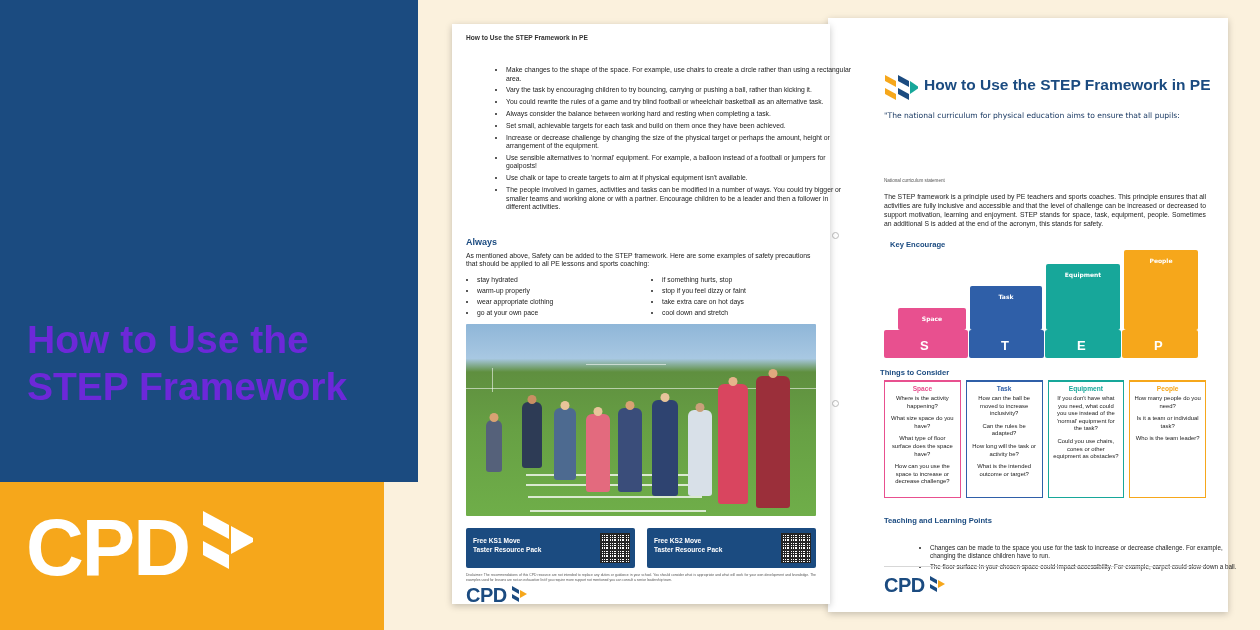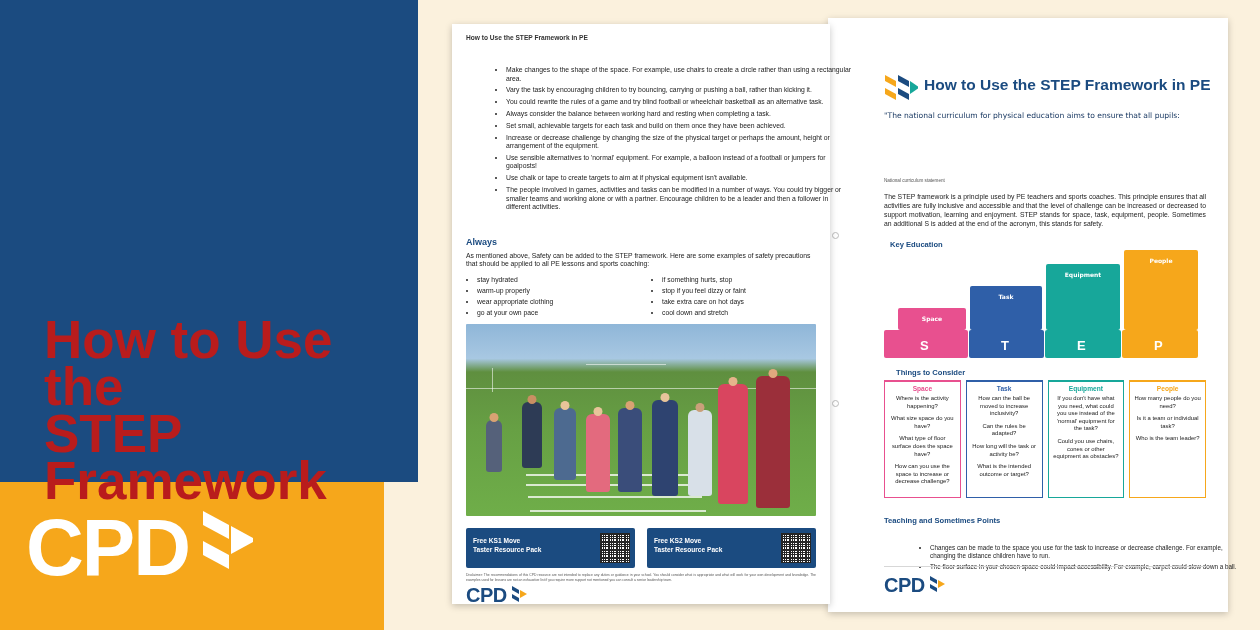--- a/index.html
+++ b/index.html
@@ -12,21 +12,21 @@
   
   #left-panel{position:absolute;left:0;top:0;width:418px;height:630px;}
   #left-blue{position:absolute;left:0;top:0;width:418px;height:482px;background:#1b4b80;}
   #left-yellow{position:absolute;left:0;top:482px;width:418px;height:148px;background:#f6a71b;}
   #left-yellow-strip{position:absolute;left:384px;top:482px;width:34px;height:148px;background:#fbf1dd;}
   #subject-label{
     position:absolute;left:32px;top:276px;color:#ffffff;font-size:27px;font-weight:400;
     letter-spacing:.2px;
   }
   #title-main{
-    position:absolute;left:44px;top:316px;color:#b91c1c;font-size:53px;font-weight:bold;
+    position:absolute;left:27px;top:316px;color:#6d28d9;font-size:39px;font-weight:bold;
     line-height:47px;width:360px;
   }
   #cpd-logo{position:absolute;left:26px;top:508px;display:flex;align-items:center;}
   #cpd-logo .cpd-text{color:#ffffff;font-size:80px;font-weight:bold;letter-spacing:-2px;line-height:80px;}
   .chev-wrap{display:inline-block;margin-left:10px;position:relative;top:-6px;}
   
   .sheet{
     position:absolute;background:#ffffff;
     box-shadow:0 2px 7px rgba(0,0,0,.22);
   }
@@ -72,21 +72,21 @@
   #quote-source{position:absolute;left:56px;top:160px;font-size:4.6px;color:#555;}
   #rs-para{position:absolute;left:56px;top:174px;width:322px;font-size:6.8px;line-height:9px;color:#222;text-align:justify;}
   #key-vocab{position:absolute;left:62px;top:222px;font-size:7.6px;font-weight:bold;color:#1b4b80;}
   
   #steps{position:absolute;left:56px;top:232px;width:322px;height:108px;}
   .step-base{position:absolute;bottom:0;height:28px;border-radius:2px;}
   .step-riser{position:absolute;border-radius:2px;}
   .step-letter{position:absolute;bottom:5px;font-size:13px;font-weight:bold;color:#fff;}
   .riser-label{position:absolute;font-size:6px;font-weight:bold;color:#fff;text-align:center;width:100%;top:7px;
     font-family:"DejaVu Sans",sans-serif;}
-  #things-head{position:absolute;left:68px;top:350px;font-size:7.6px;font-weight:bold;color:#1b4b80;}
+  #things-head{position:absolute;left:52px;top:350px;font-size:7.6px;font-weight:bold;color:#1b4b80;}
   #cards{position:absolute;left:56px;top:362px;width:322px;display:flex;gap:5px;}
   .vcard{width:77px;border:1px solid #ccc;border-top-width:2px;background:#fff;padding:3px 4px 5px;box-sizing:border-box;min-height:118px;}
   .vcard h4{margin:0 0 3px;font-size:6.6px;text-align:center;}
   .vcard p{margin:0 0 5px;font-size:5.9px;line-height:7.6px;color:#222;text-align:center;}
   #tlp-head{position:absolute;left:56px;top:498px;font-size:7.6px;font-weight:bold;color:#1b4b80;}
   #tlp{position:absolute;left:62px;top:510px;width:316px;}
   #tlp li{font-size:6.3px;line-height:8px;color:#222;margin-bottom:3px;}
   #rs-rule{position:absolute;left:56px;top:548px;width:322px;height:1px;background:#d7d7d7;}
   #sheet-right .footer-logo{position:absolute;left:56px;top:556px;display:flex;align-items:center;}
   #sheet-right .footer-logo .cpd-text{color:#1b4b80;font-size:20px;font-weight:bold;letter-spacing:-.5px;}
@@ -127,21 +127,21 @@
   </div>
   <div id="rs-title">How to Use the STEP Framework in PE</div>
 
   <div id="quote">
     <div>"The national curriculum for physical education aims to ensure that all pupils:</div>
   </div>
   <div id="quote-source">National curriculum statement</div>
 
   <div id="rs-para">The STEP framework is a principle used by PE teachers and sports coaches. This principle ensures that all activities are fully inclusive and accessible and that the level of challenge can be increased or decreased to support motivation, learning and enjoyment. STEP stands for space, task, equipment, people. Sometimes an additional S is added at the end of the acronym, this stands for safety.</div>
 
-  <div id="key-vocab">Key Education</div>
+  <div id="key-vocab">Key Encourage</div>
 
   <div id="steps">
 
     <div class="step-riser" style="left:14px;top:58px;width:68px;height:22px;background:#e8508f;">
       <div class="riser-label">Space</div>
     </div>
     <div class="step-riser" style="left:86px;top:36px;width:72px;height:44px;background:#2f5fa8;">
       <div class="riser-label">Task</div>
     </div>
     <div class="step-riser" style="left:162px;top:14px;width:74px;height:66px;background:#17a79a;">
@@ -188,21 +188,21 @@
       <p>Could you use chairs, cones or other equipment as obstacles?</p>
     </div>
     <div class="vcard" style="border-top-color:#f6a71b;border-color:#f6a71b;">
       <h4 style="color:#f6a71b;">People</h4>
       <p>How many people do you need?</p>
       <p>Is it a team or individual task?</p>
       <p>Who is the team leader?</p>
     </div>
   </div>
 
-  <div id="tlp-head">Teaching and Sometimes Points</div>
+  <div id="tlp-head">Teaching and Learning Points</div>
   <ul id="tlp">
     <li>Changes can be made to the space you use for the task to increase or decrease challenge. For example, changing the distance children have to run.</li>
     <li>The floor surface in your chosen space could impact accessibility. For example, carpet could slow down a ball.</li>
   </ul>
 
   <div id="rs-rule"></div>
   <div class="footer-logo">
     <span class="cpd-text">CPD</span>
     <span style="margin-left:4px;">
       <svg width="16" height="18" viewBox="0 0 16 18">

